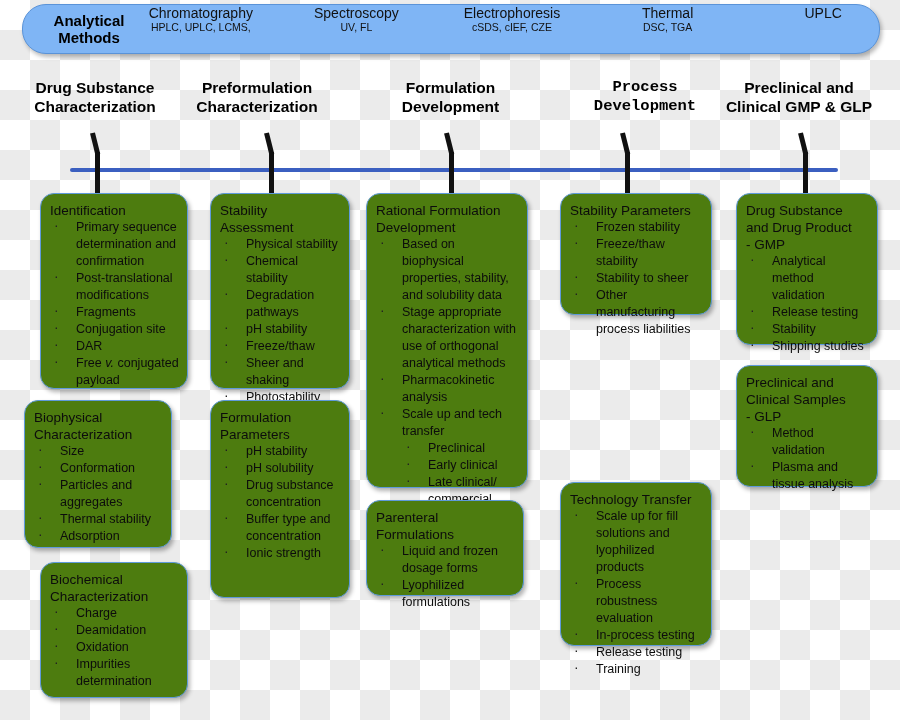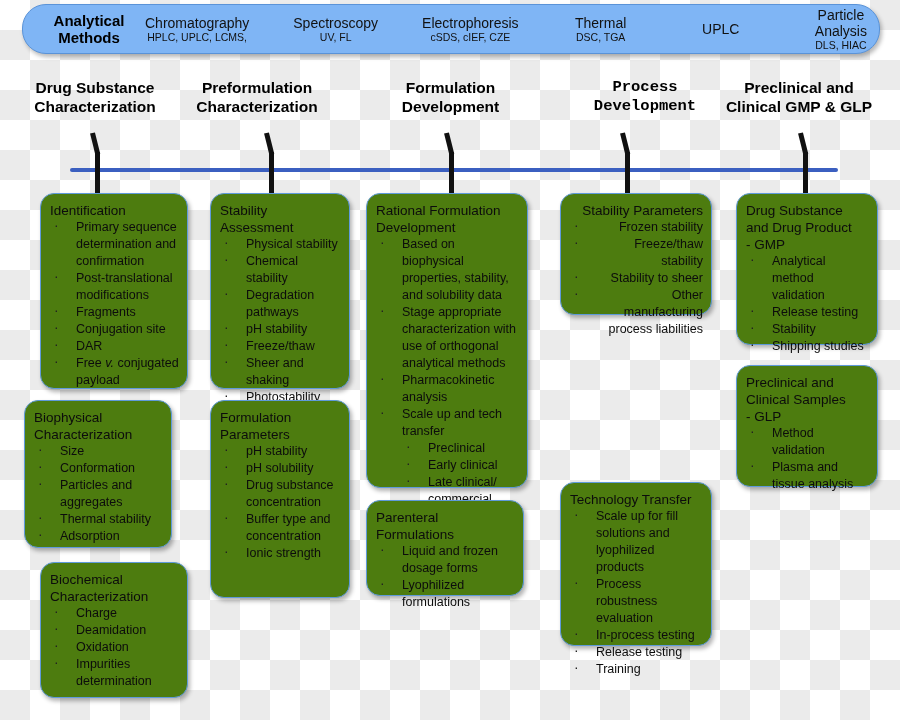--- a/index.html
+++ b/index.html
@@ -21,21 +21,21 @@
   .header-pill{
     position:absolute;left:22px;top:4px;width:856px;height:48px;
     background:#7FB5F5;border:1px solid #5a93d8;border-radius:24px;
     box-shadow:2px 3px 4px rgba(0,0,0,.28);
     display:flex;align-items:center;
   }
   .hp-title{
     width:112px;flex:none;text-align:center;color:#000;
     font-weight:bold;font-size:15px;line-height:17px;margin-left:10px;
   }
-  .hp-cols{flex:1;display:flex;align-items:center;height:100%;gap:44px;}
+  .hp-cols{flex:1;display:flex;height:100%;gap:44px;}
   .hp-col{flex:1;text-align:center;}
   .hp-col .t{font-size:14px;color:#111;line-height:16px;}
   .hp-col .s{font-size:10.5px;color:#111;line-height:13px;}
 
   
   .stage-title{
     position:absolute;text-align:center;font-weight:bold;
     font-size:15.5px;line-height:19px;color:#000;
   }
 
@@ -90,24 +90,20 @@
         <div class="t">Electrophoresis</div>
         <div class="s">cSDS, cIEF, CZE</div>
       </div>
       <div class="hp-col">
         <div class="t">Thermal</div>
         <div class="s">DSC, TGA</div>
       </div>
       <div class="hp-col">
         <div class="t">UPLC</div>
         <div class="s"></div>
-      </div>
-      <div class="hp-col">
-        <div class="t">Particle Analysis</div>
-        <div class="s">DLS, HIAC</div>
       </div>
     </div>
   </div>
 
   <div class="stage-title" style="left:10px;top:78px;width:170px;">
     <div>Drug Substance</div>
     <div>Characterization</div>
   </div>
   <div class="stage-title" style="left:176px;top:78px;width:162px;">
     <div>Preformulation</div>
@@ -225,21 +221,21 @@
   </div>
 
   <div class="box" style="left:366px;top:500px;width:158px;height:96px;">
     <div class="bt">Parenteral Formulations</div>
     <ul>
       <li>Liquid and frozen dosage forms</li>
       <li>Lyophilized formulations</li>
     </ul>
   </div>
 
-  <div class="box" style="left:560px;top:193px;width:152px;height:122px;text-align:right;">
+  <div class="box" style="left:560px;top:193px;width:152px;height:122px;">
     <div class="bt">Stability Parameters</div>
     <ul>
       <li>Frozen stability</li>
       <li>Freeze/thaw stability</li>
       <li>Stability to sheer</li>
       <li>Other manufacturing process liabilities</li>
     </ul>
   </div>
 
 

